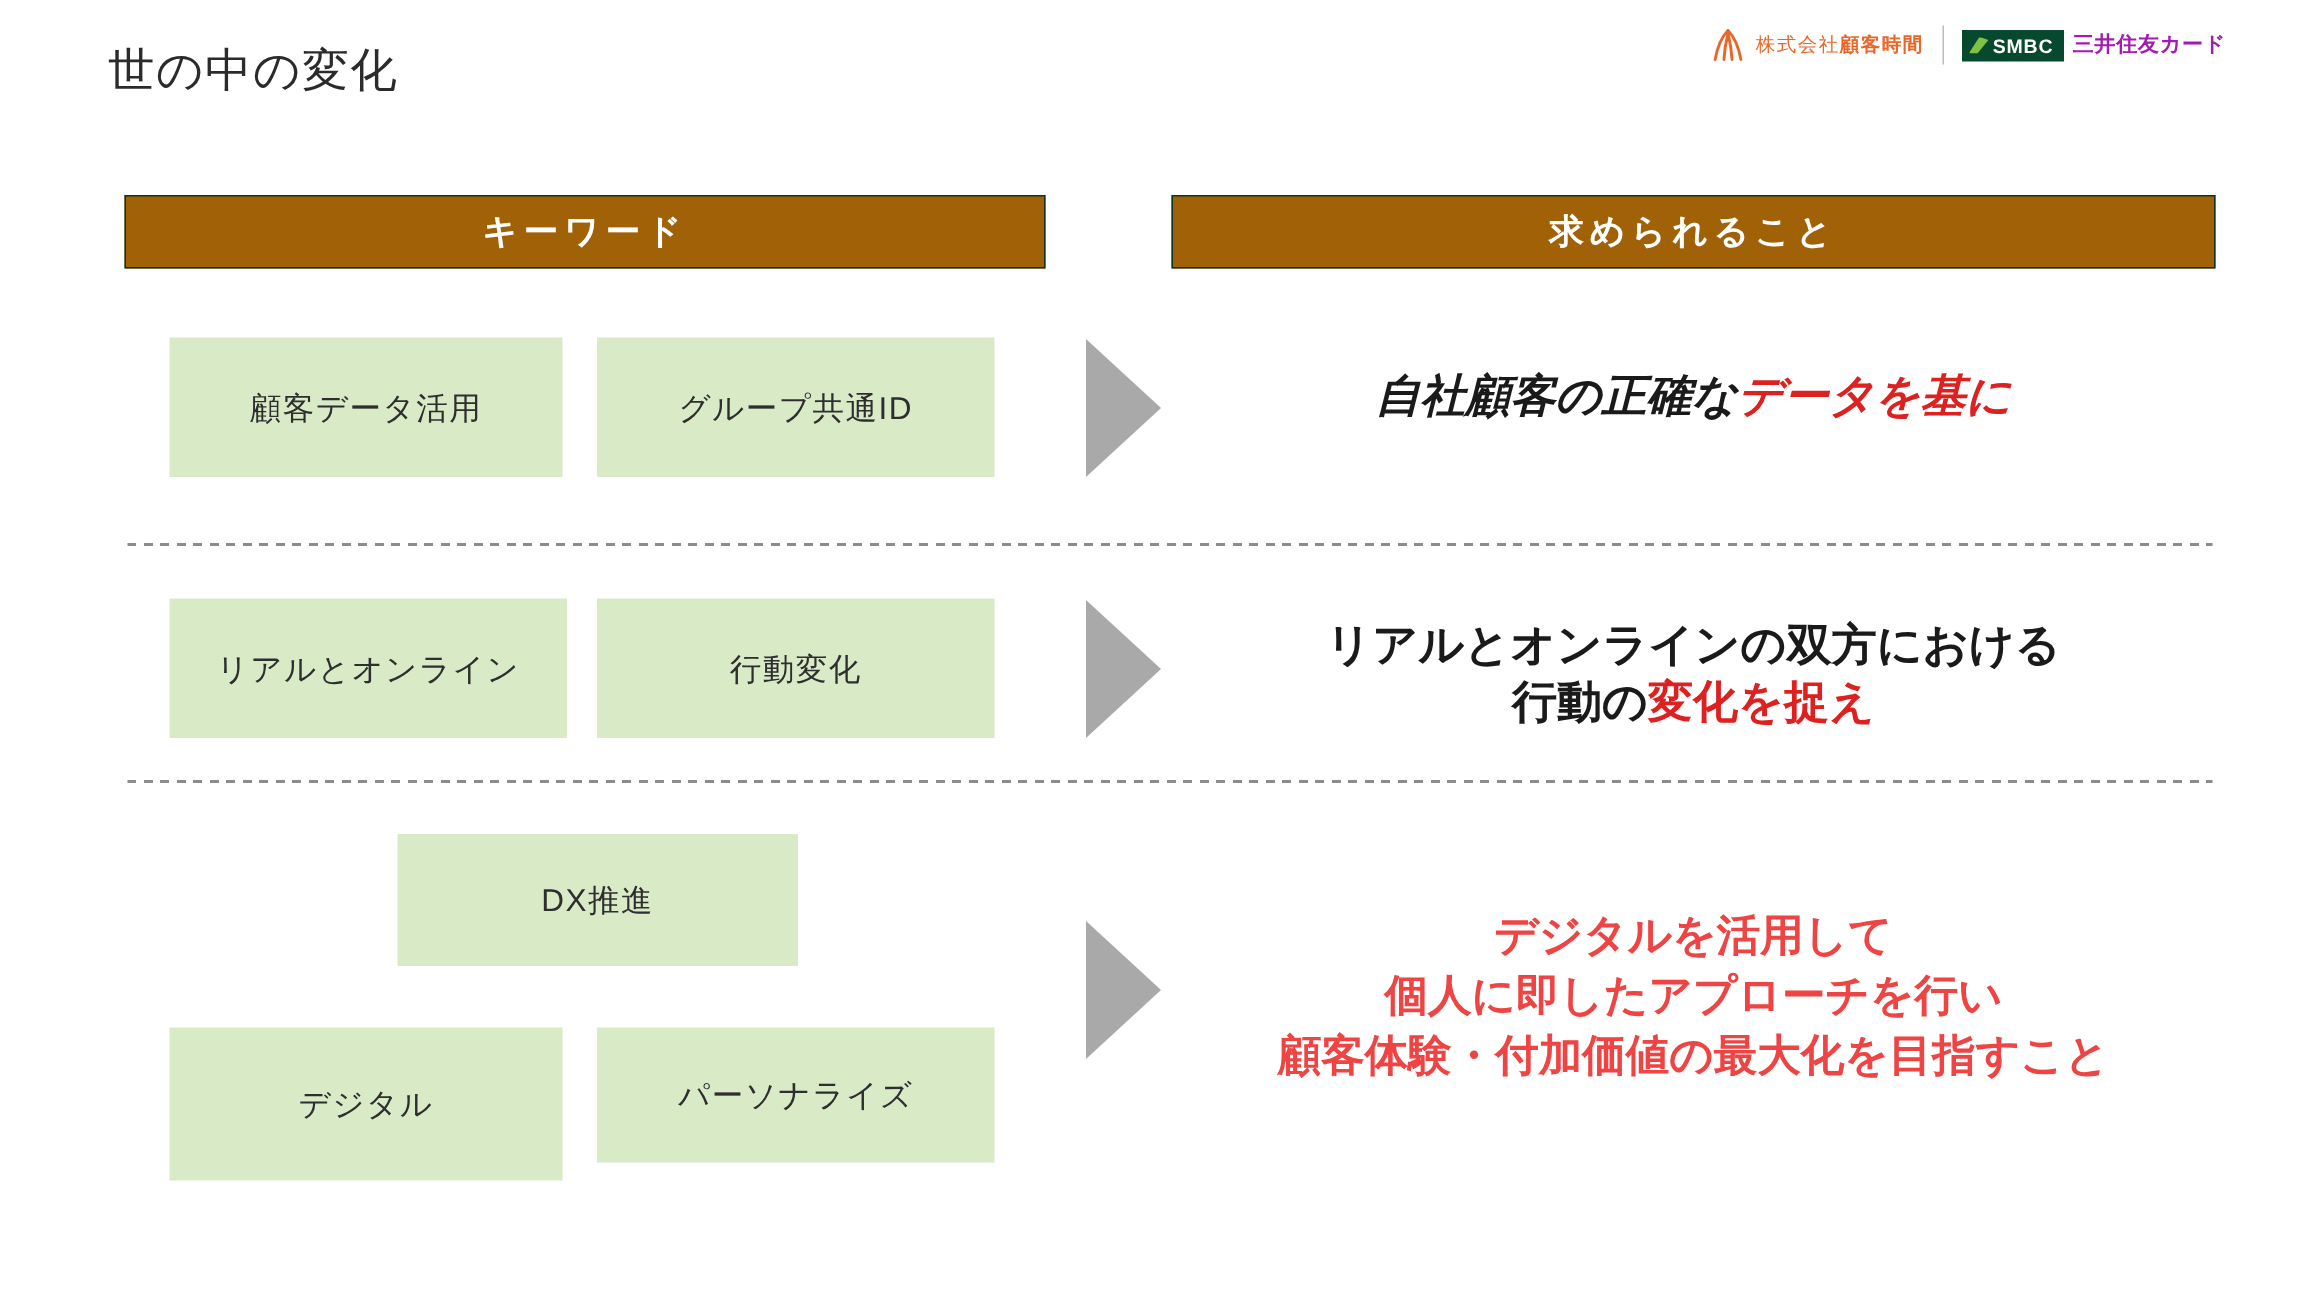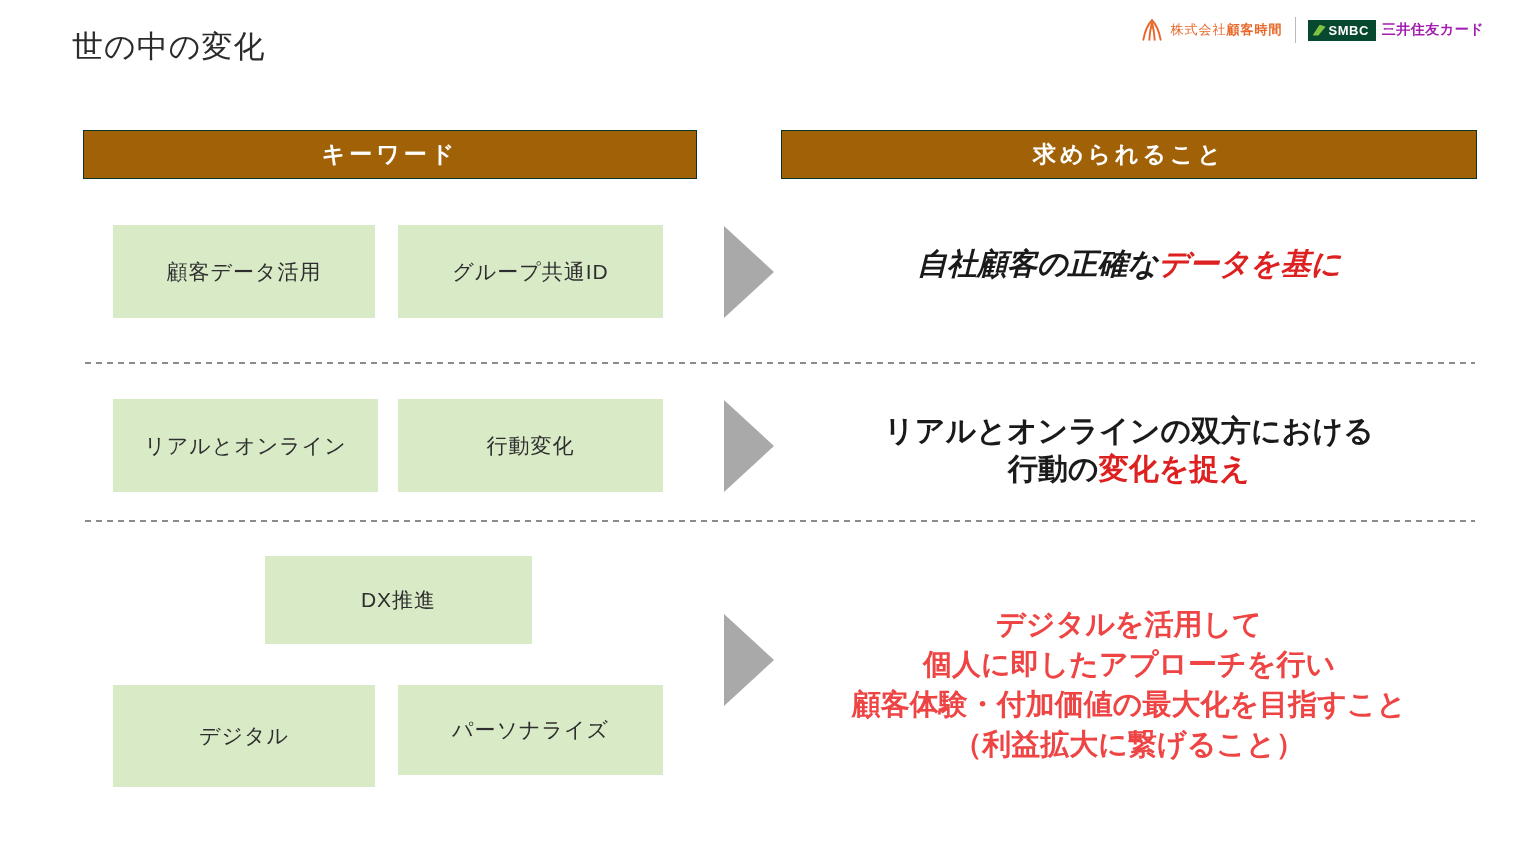--- a/index.html
+++ b/index.html
@@ -125,16 +125,15 @@
   <div class="dash dash2"></div>
 
   <div class="kwbox r3b0">DX推進</div>
   <div class="kwbox r3b1">デジタル</div>
   <div class="kwbox r3b2">パーソナライズ</div>
   <div class="arrow arrow3"></div>
   <div class="result result3">
     <div>デジタルを活用して</div>
     <div>個人に即したアプローチを行い</div>
     <div>顧客体験・付加価値の最大化を目指すこと</div>
-    <div>（利益拡大に繋げること）</div>
   </div>
 
 </div>
 
 </body></html>

